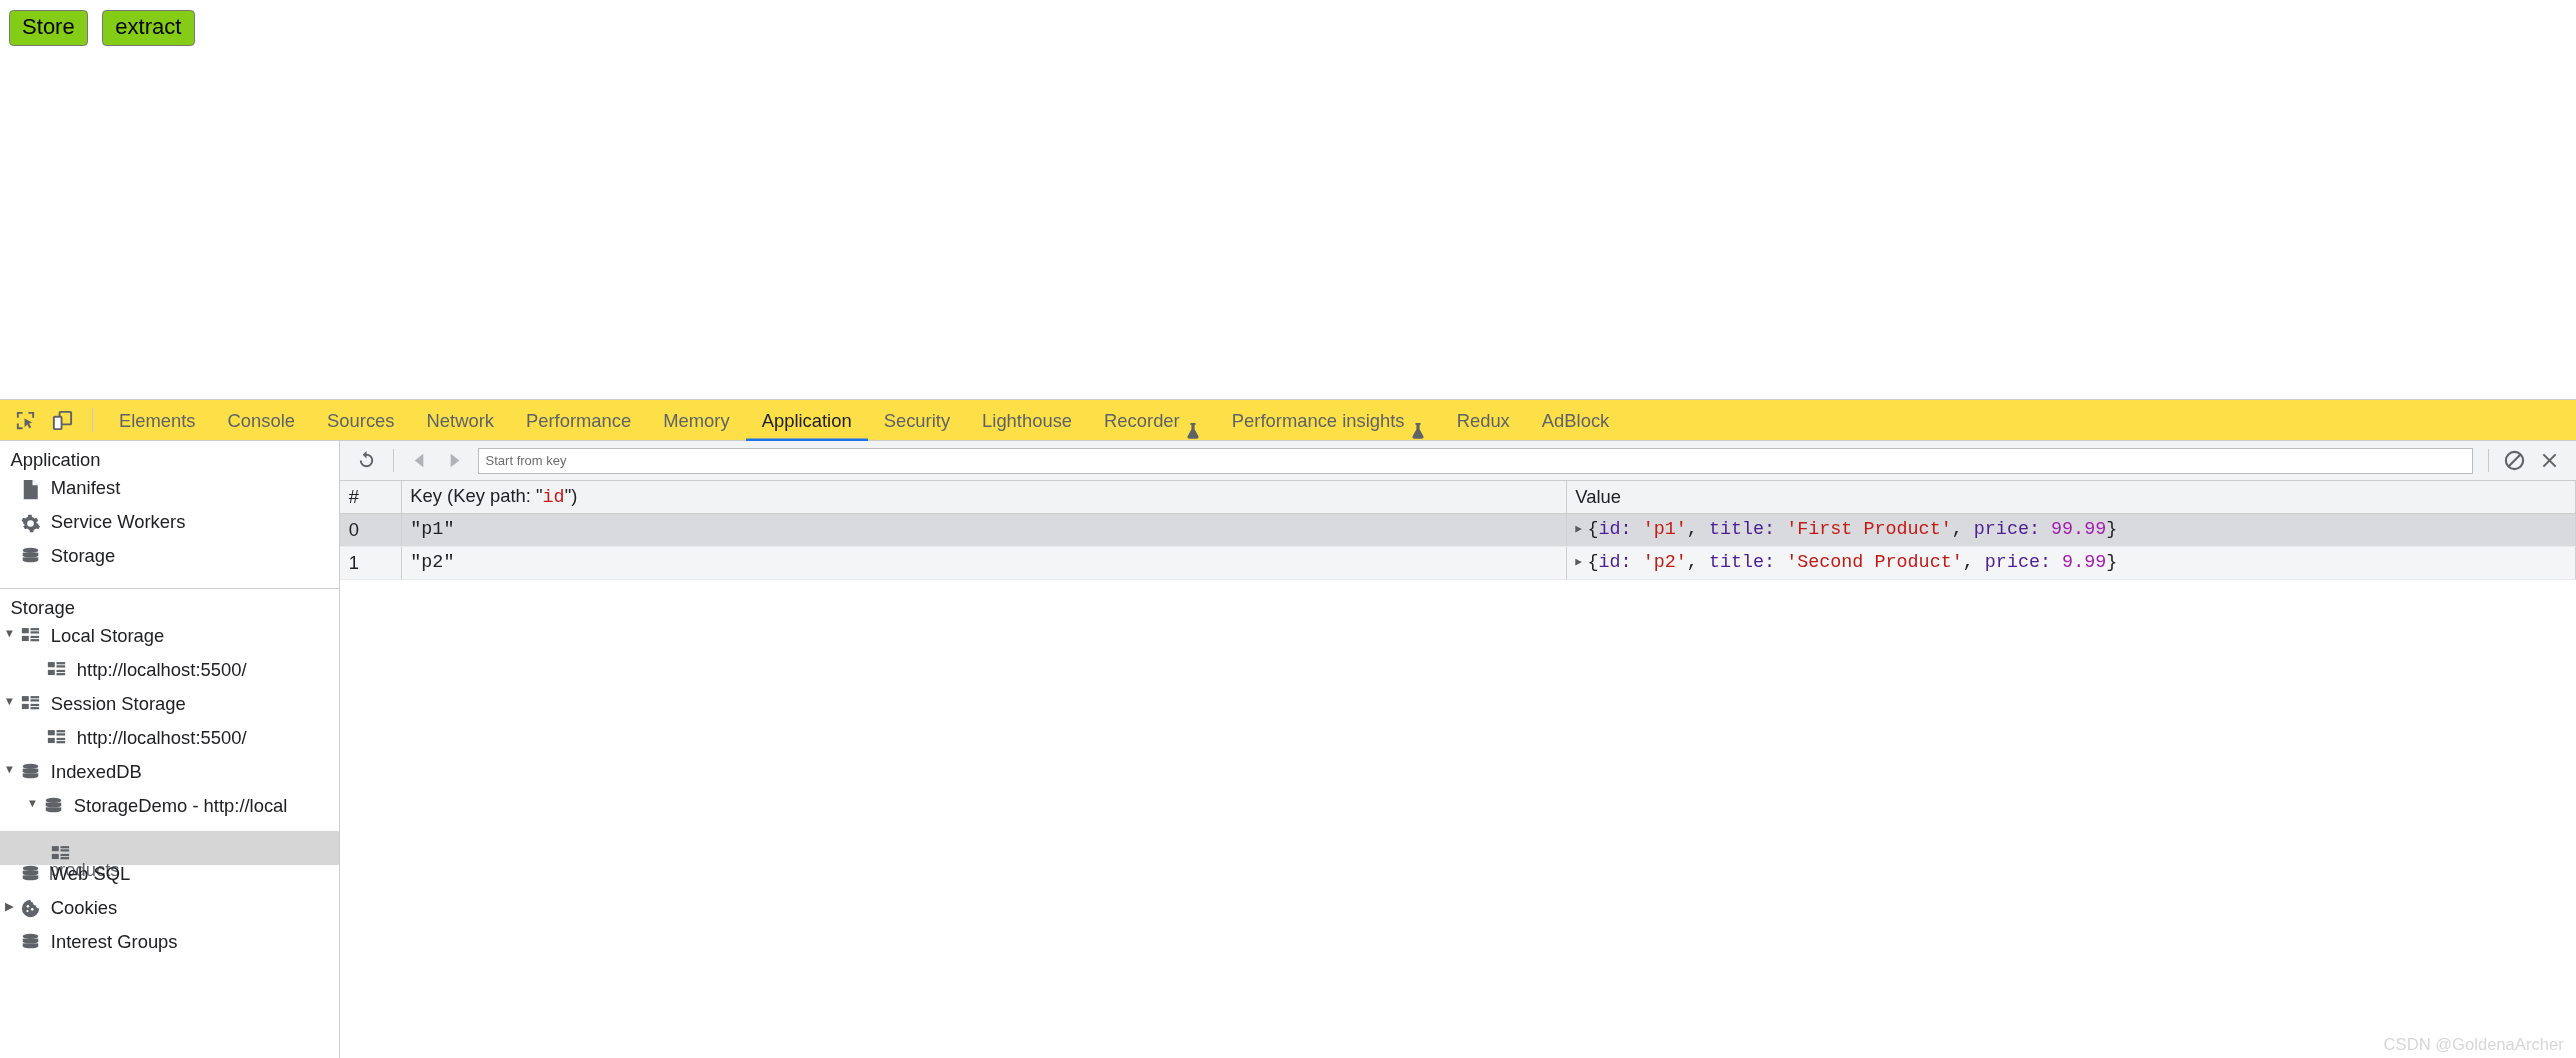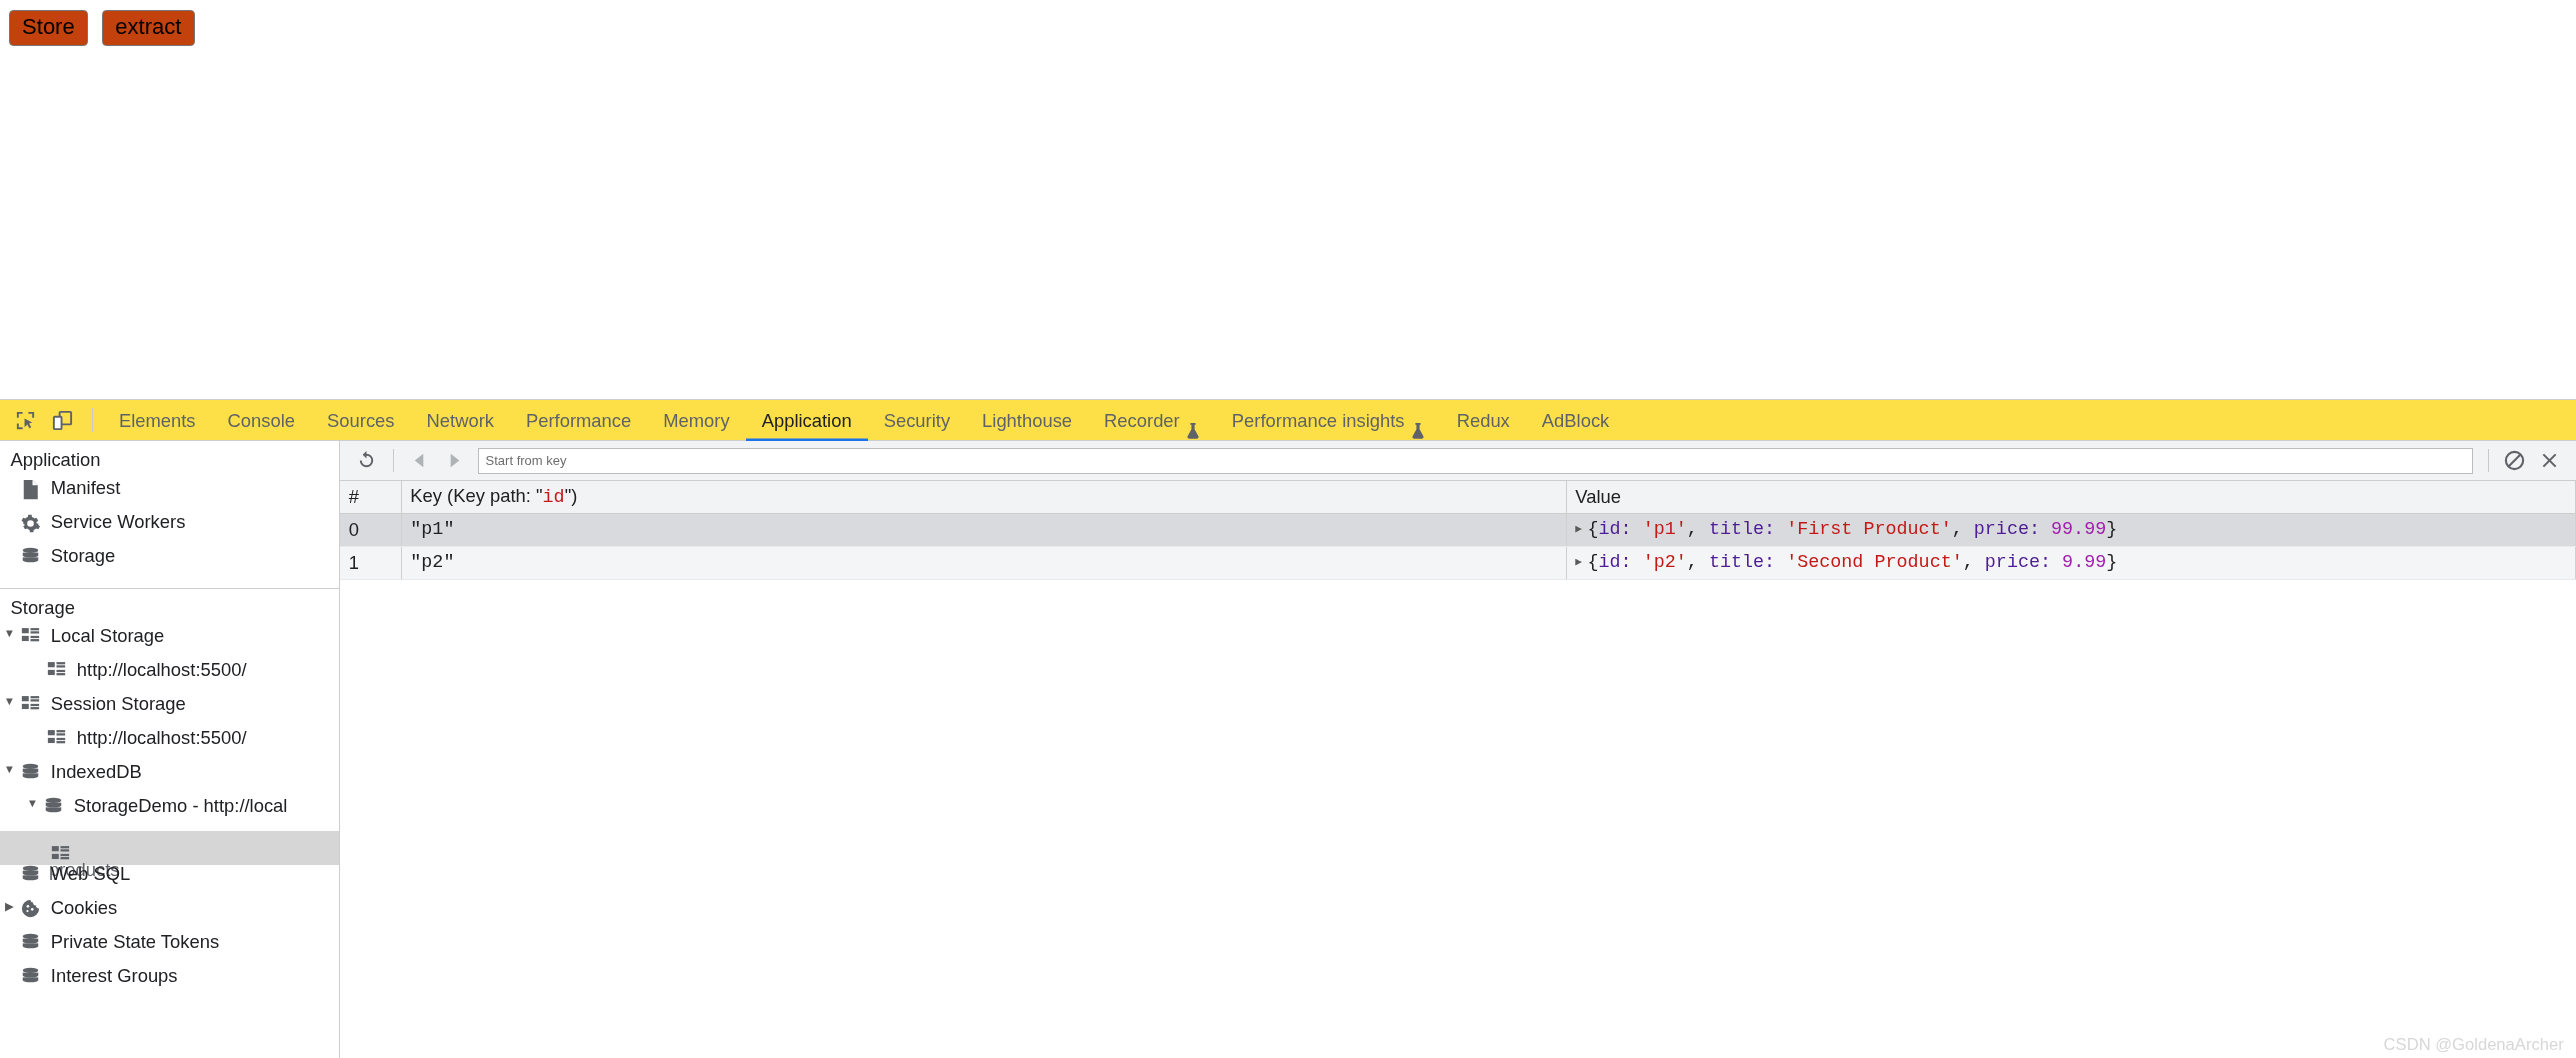--- a/index.html
+++ b/index.html
@@ -25,21 +25,21 @@
     position: absolute;
     left: 8.8px; top: 9.6px;
     display: flex;
     gap: 14px;
   }
   .page-btn {
     font-family: "Liberation Sans", sans-serif;
     font-size: 22px;
     line-height: 1;
     padding: 5.3px 12.3px 7px 12.3px;
-    background: #c2410c;
+    background: #84cc16;
     border: 1.8px solid #767676;
     border-radius: 4.4px;
     color: #000000;
     cursor: default;
   }
 
   
   #devtools {
     position: absolute;
     left: 0; top: 399px;
@@ -495,33 +495,20 @@
           <svg width="19" height="19" viewBox="0 0 22 22" aria-hidden="true">
             <path d="M11 1a10 10 0 1010 10 3 3 0 01-3.5-3.5A3 3 0 0114 4 3 3 0 0111 1z" fill="#5f6368"></path>
             <circle cx="8" cy="8.5" r="1.5" fill="#ffffff"></circle>
             <circle cx="13" cy="12" r="1.5" fill="#ffffff"></circle>
             <circle cx="7.5" cy="14" r="1.3" fill="#ffffff"></circle>
           </svg>
         </span>
         <span class="sb-label">Cookies</span>
       </div>
 
-      <div class="sb-row">
-        <span class="sb-arrow spacer">▶</span>
-        <span class="sb-ico">
-          <svg width="19" height="19" viewBox="0 0 22 22" aria-hidden="true">
-            <ellipse cx="11" cy="4" rx="9" ry="3" fill="#5f6368"></ellipse>
-            <rect x="2" y="6.5" width="18" height="3.2" fill="#5f6368"></rect>
-            <ellipse cx="11" cy="9.7" rx="9" ry="2.6" fill="#5f6368"></ellipse>
-            <rect x="2" y="12" width="18" height="3.2" fill="#5f6368"></rect>
-            <ellipse cx="11" cy="15.2" rx="9" ry="2.6" fill="#5f6368"></ellipse>
-          </svg>
-        </span>
-        <span class="sb-label">Private State Tokens</span>
-      </div>
 
       <div class="sb-row">
         <span class="sb-arrow spacer">▶</span>
         <span class="sb-ico">
           <svg width="19" height="19" viewBox="0 0 22 22" aria-hidden="true">
             <ellipse cx="11" cy="4" rx="9" ry="3" fill="#5f6368"></ellipse>
             <rect x="2" y="6.5" width="18" height="3.2" fill="#5f6368"></rect>
             <ellipse cx="11" cy="9.7" rx="9" ry="2.6" fill="#5f6368"></ellipse>
             <rect x="2" y="12" width="18" height="3.2" fill="#5f6368"></rect>
             <ellipse cx="11" cy="15.2" rx="9" ry="2.6" fill="#5f6368"></ellipse>

